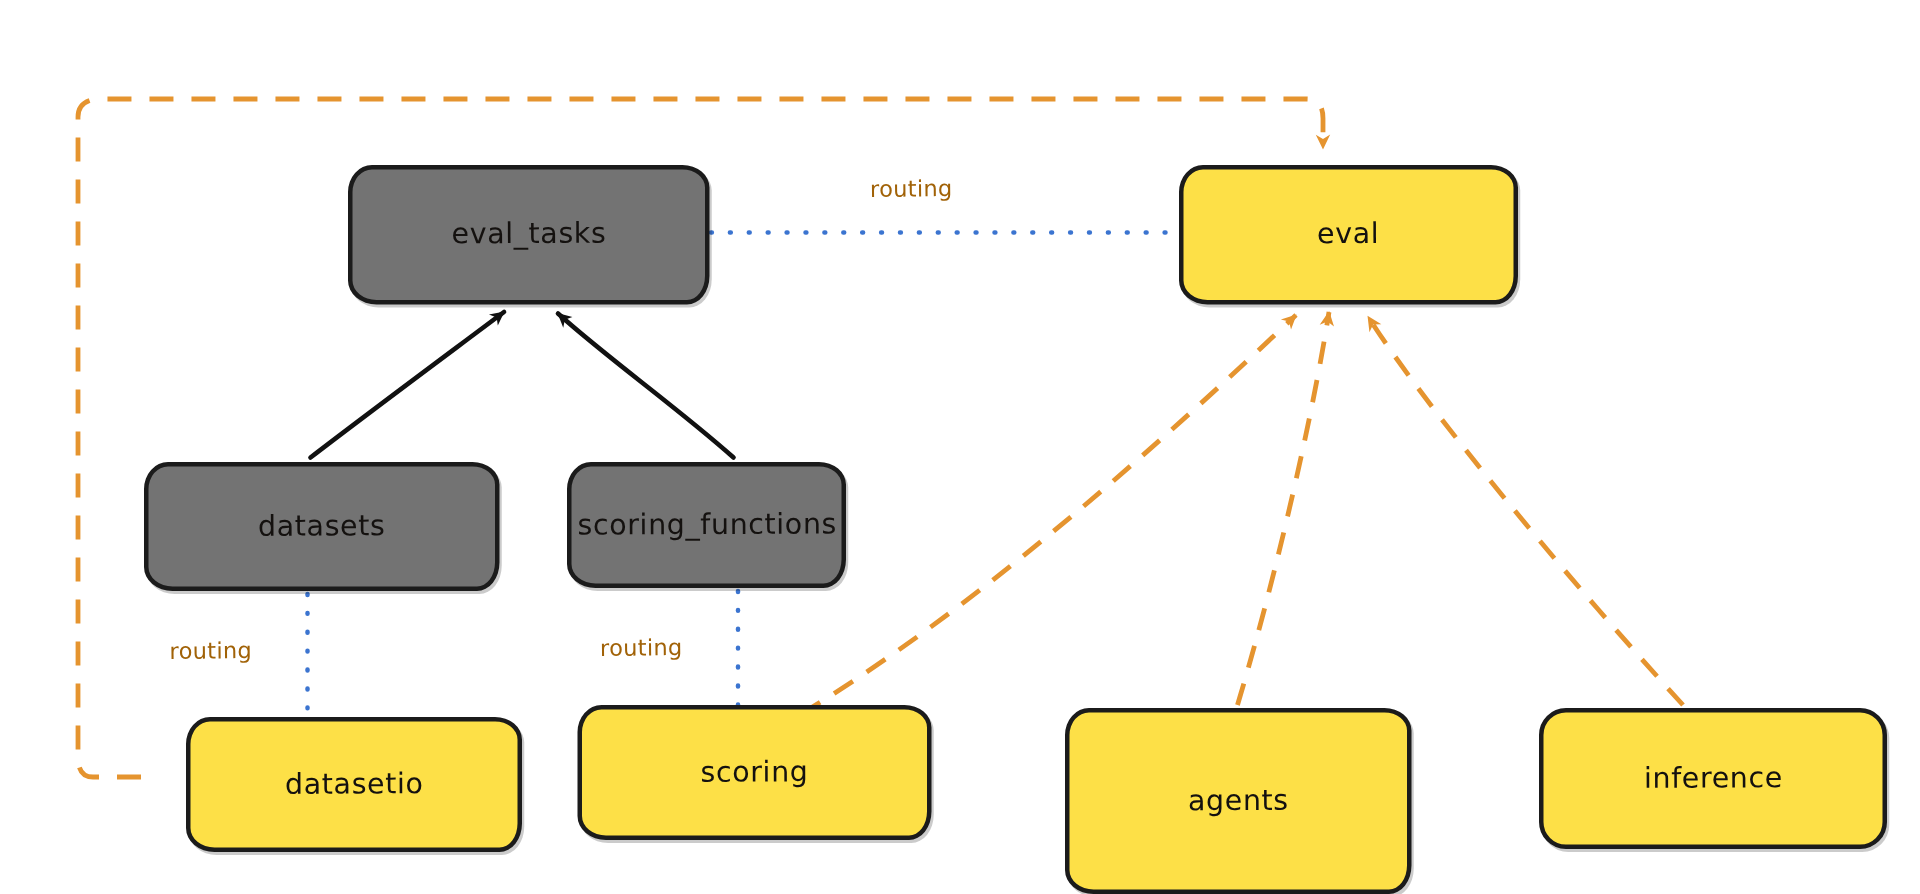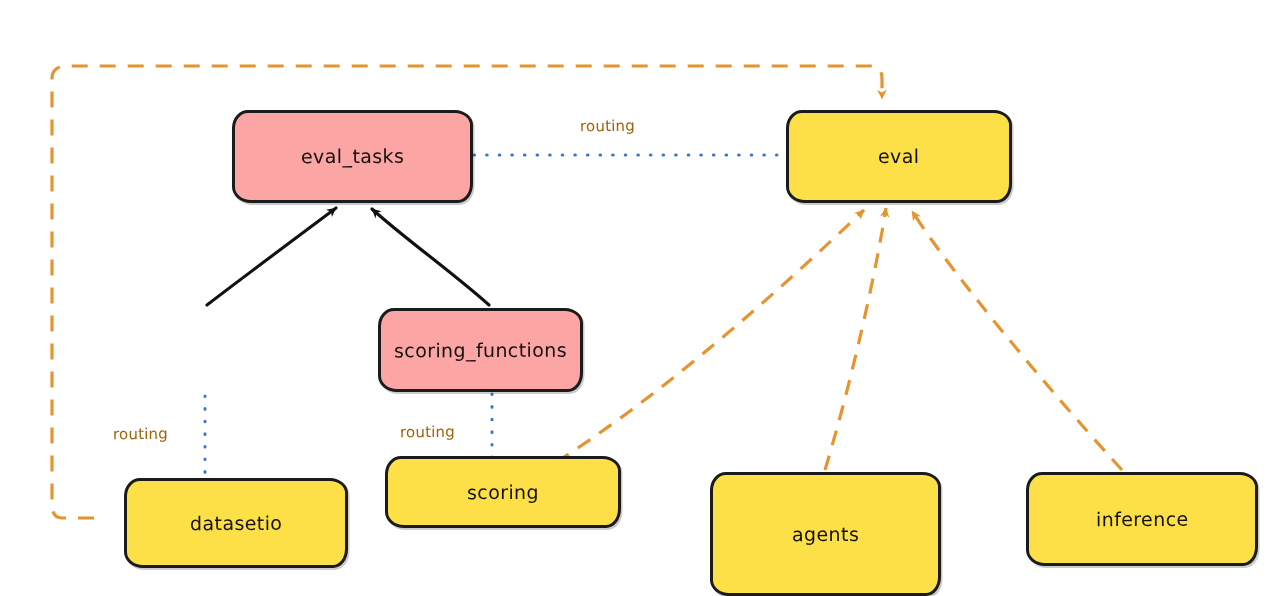--- a/index.html
+++ b/index.html
@@ -36,21 +36,21 @@
     color: #14110f;
     font-family: "DejaVu Sans", sans-serif;
     font-size: 19px;
     letter-spacing: 0.4px;
     text-align: center;
     line-height: 1.1;
     border-radius: 16px 18px 15px 19px / 18px 15px 19px 16px;
     box-shadow: 1.5px 2px 0 rgba(20,20,20,0.22);
     z-index: 2;
   }
-  .node.blue  { background: #fca5a5; }
+  .node.blue  { background: #737373; }
   .node.green { background: #fde047; }
 
   .node .label {
     display: block;
     transform: rotate(-0.25deg);
     pointer-events: none;
   }
 
   .edge-label {
     position: absolute;
@@ -112,38 +112,41 @@
   </svg>
 
   <div class="node blue" style="left:232px; top:110px; width:241px; height:93px;">
     <span class="label">eval_tasks</span>
   </div>
 
   <div class="node green" style="left:786px; top:110px; width:226px; height:93px;">
     <span class="label">eval</span>
   </div>
 
+  <div class="node blue" style="left:96px; top:308px; width:237px; height:86px;">
+    <span class="label">datasets</span>
+  </div>
 
-  <div class="node blue" style="left:378px; top:308px; width:205px; height:84px;">
+  <div class="node blue" style="left:378px; top:308px; width:186px; height:84px;">
     <span class="label">scoring_functions</span>
   </div>
 
   <div class="node green" style="left:96px; top:478px; width:224px; height:90px;margin-left:28px;">
     <span class="label">datasetio</span>
   </div>
 
-  <div class="node green" style="left:385px; top:456px; width:236px; height:72px;">
+  <div class="node green" style="left:385px; top:470px; width:236px; height:90px;">
     <span class="label">scoring</span>
   </div>
 
   <div class="node green" style="left:710px; top:472px; width:231px; height:124px;">
     <span class="label">agents</span>
   </div>
 
-  <div class="node green" style="left:1026px; top:472px; width:232px; height:94px;">
+  <div class="node green" style="left:1026px; top:472px; width:232px; height:94px;border-radius:18px;">
     <span class="label">inference</span>
   </div>
 
   <div class="edge-label" style="left:580px; top:117px;">routing</div>
 
   <div class="edge-label" style="left:113px; top:425px;">routing</div>
 
   <div class="edge-label" style="left:400px; top:423px;">routing</div>
 
 </div>

